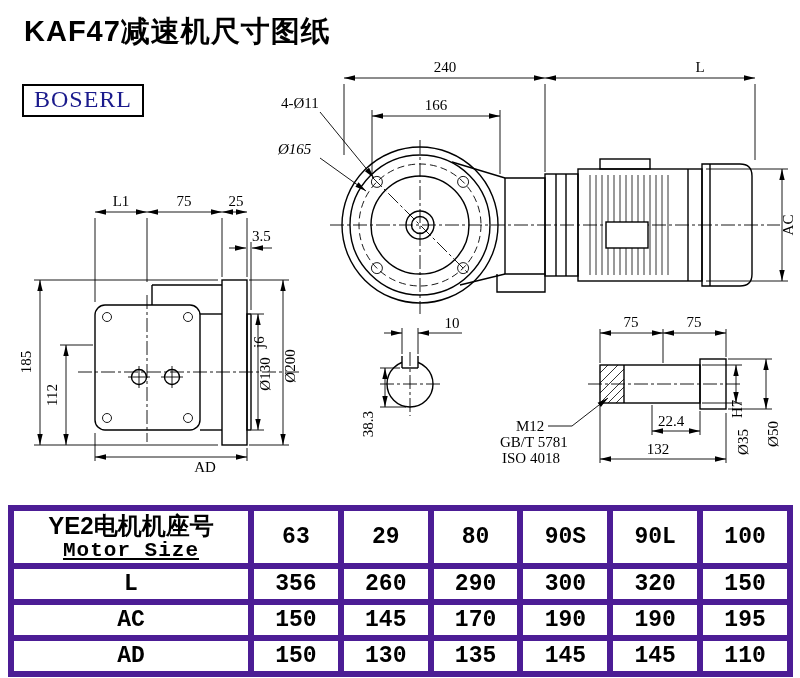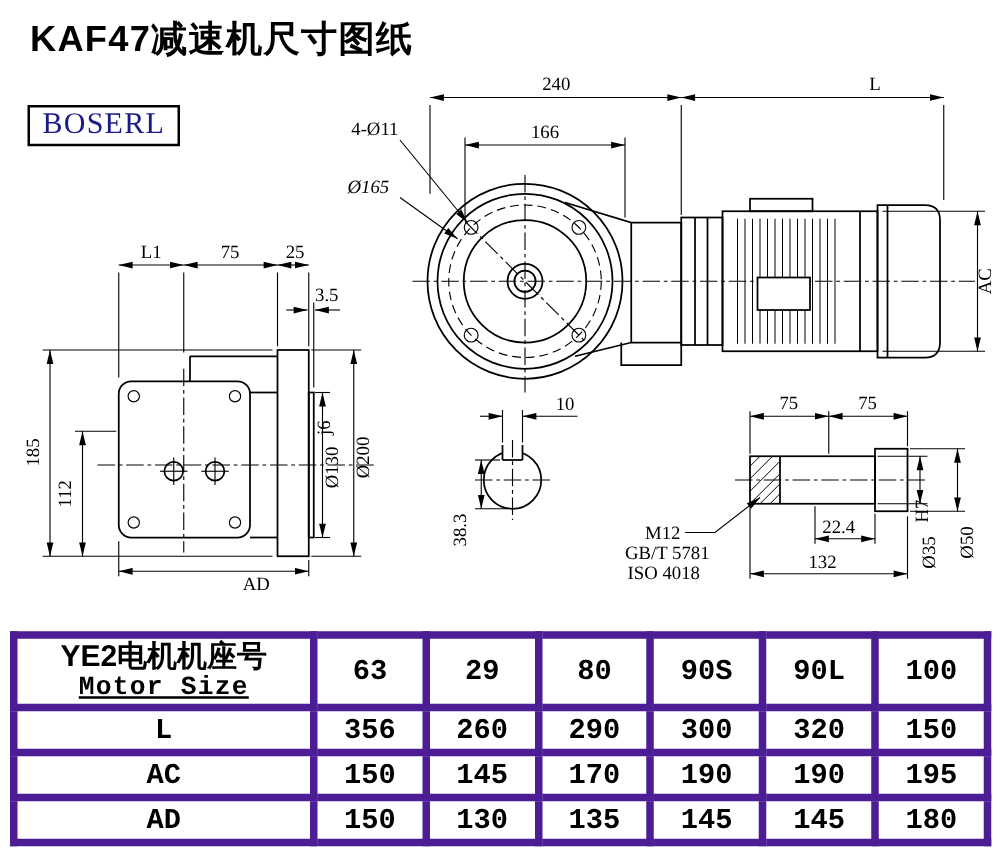--- a/index.html
+++ b/index.html
@@ -276,18 +276,18 @@
       <td>190</td>
       <td>195</td>
     </tr>
     <tr>
       <td>AD</td>
       <td>150</td>
       <td>130</td>
       <td>135</td>
       <td>145</td>
       <td>145</td>
-      <td>180</td>
+      <td>110</td>
     </tr>
   </tbody>
     </table>
 
 </div>
 
 </body></html>

